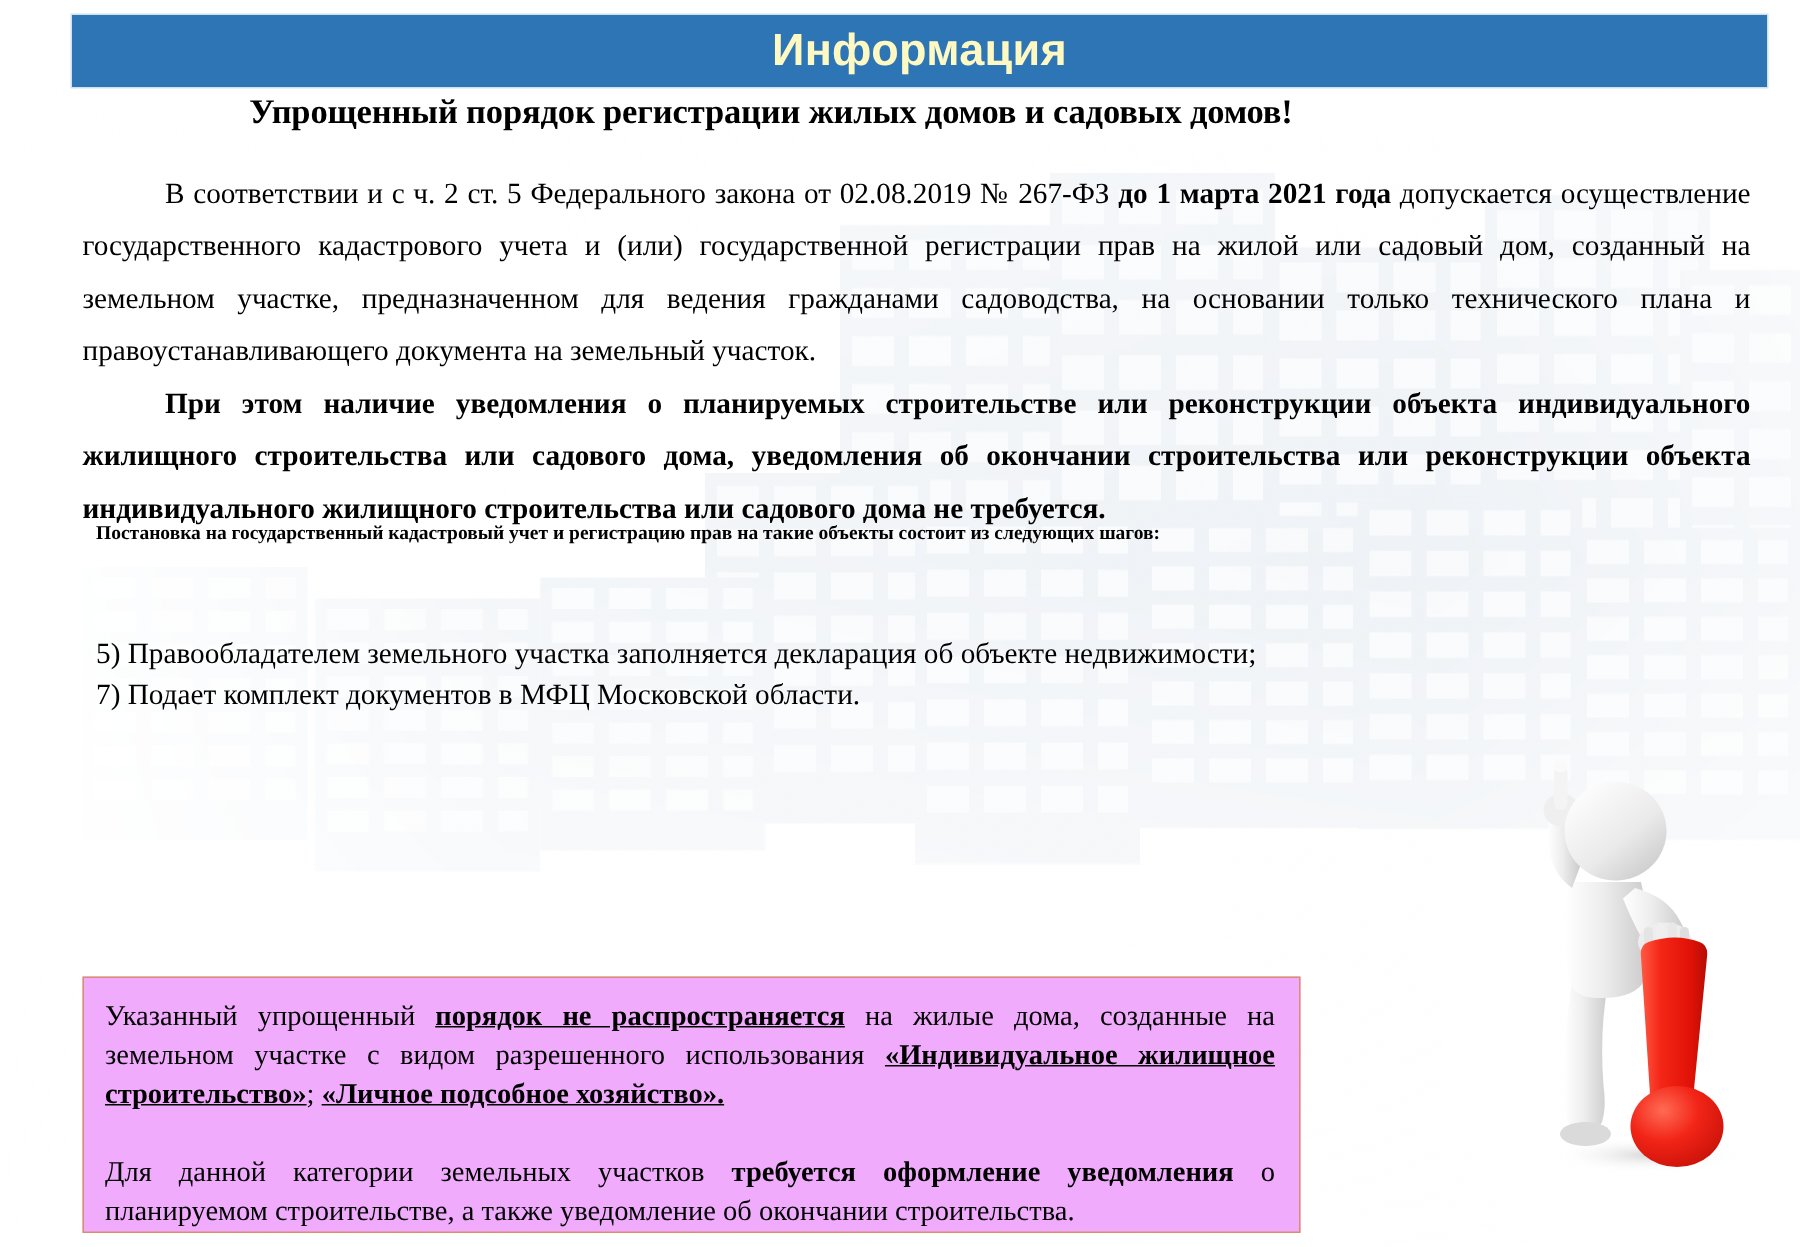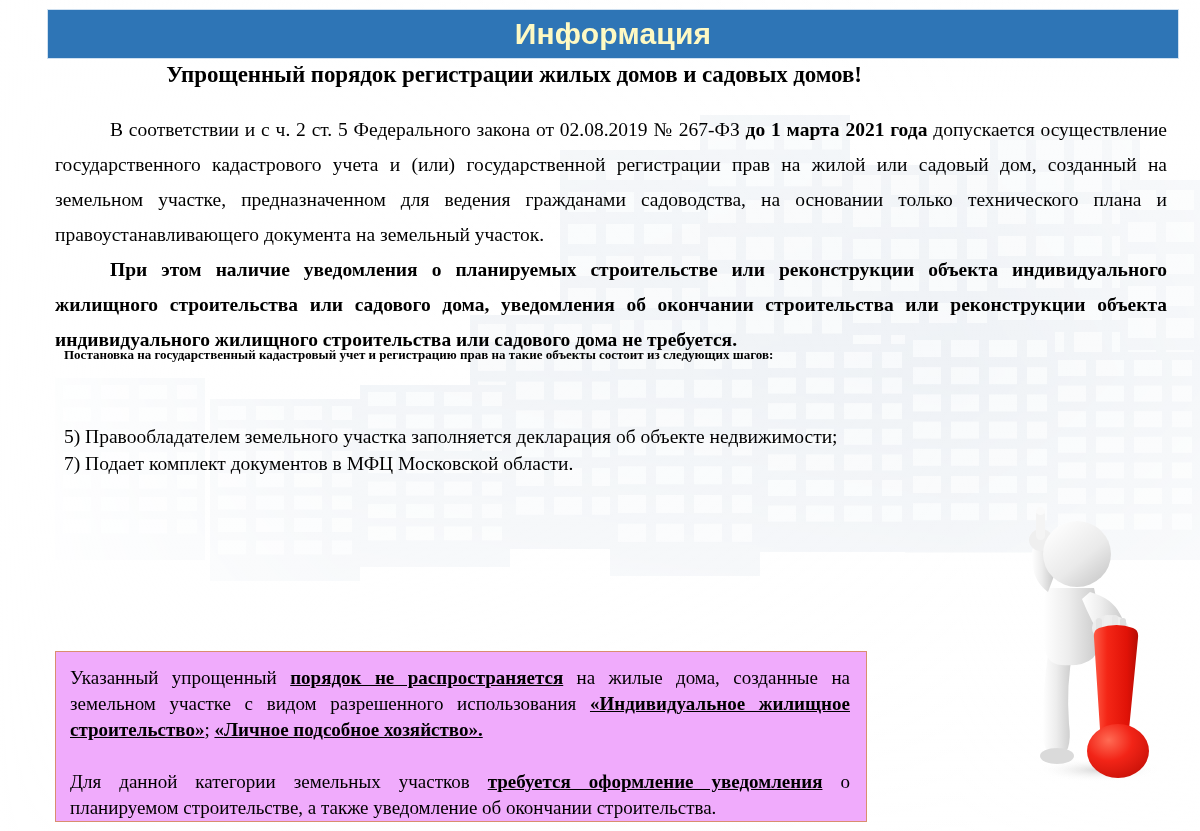--- a/index.html
+++ b/index.html
@@ -123,21 +123,21 @@
   }
   .callout p {
     margin: 0;
     text-align: justify;
     text-justify: inter-word;
     font-size: 19px;
     line-height: 26px;
   }
   .callout .gap { height: 26px; }
   .u-bold { font-weight: bold; text-decoration: underline; }
-  .b-only { font-weight: bold; text-decoration: underline; }
+  .b-only { font-weight: bold; }
 
   
   .figure {
     position: absolute;
     left: 1000px;
     top: 500px;
     width: 190px;
     height: 285px;
   }
   .figure svg { display: block; }

